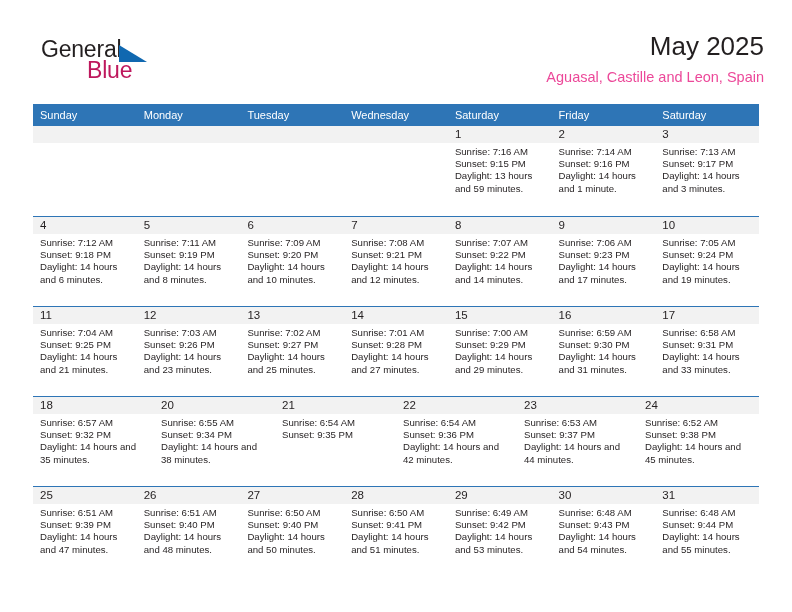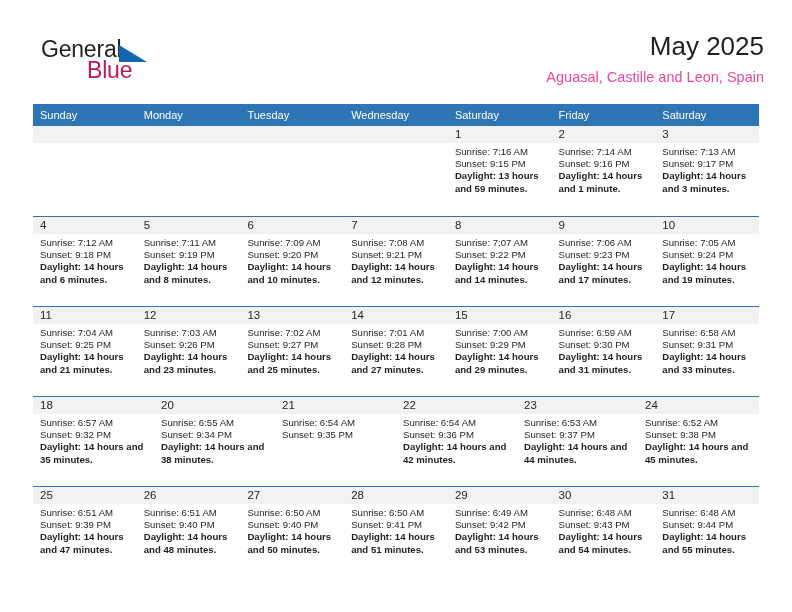--- a/index.html
+++ b/index.html
@@ -138,21 +138,20 @@
     padding: 3px 7px 0 7px;
     font-size: 9.6px;
     line-height: 12.2px;
     color: #231f20;
   }
   .day-info div {
     white-space: nowrap;
   }
   .day-info .daylight {
     white-space: normal;
-    font-weight: bold;
   }
 </style>
 </head>
 <body>
 
 <div class="page">
 
   <div class="header">
     <div class="logo">
       <span class="logo-general">General</span>

